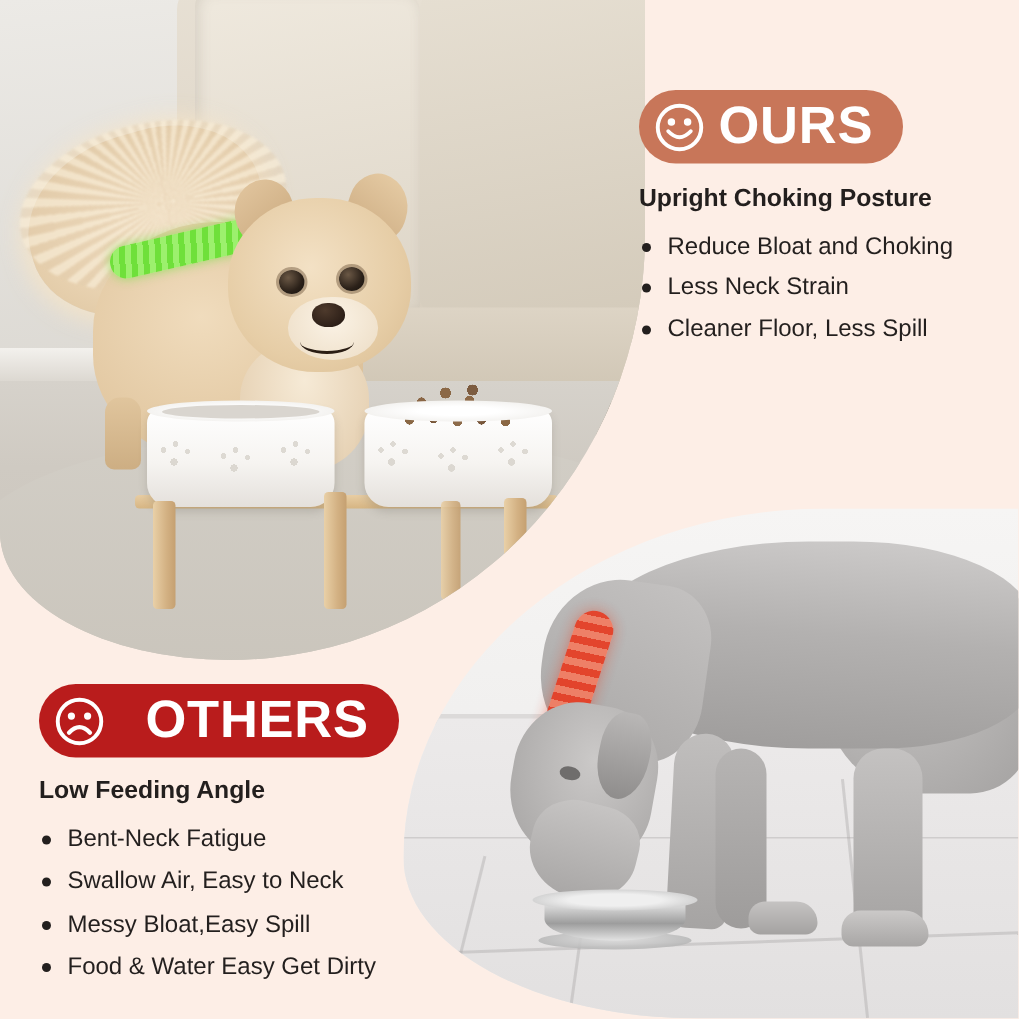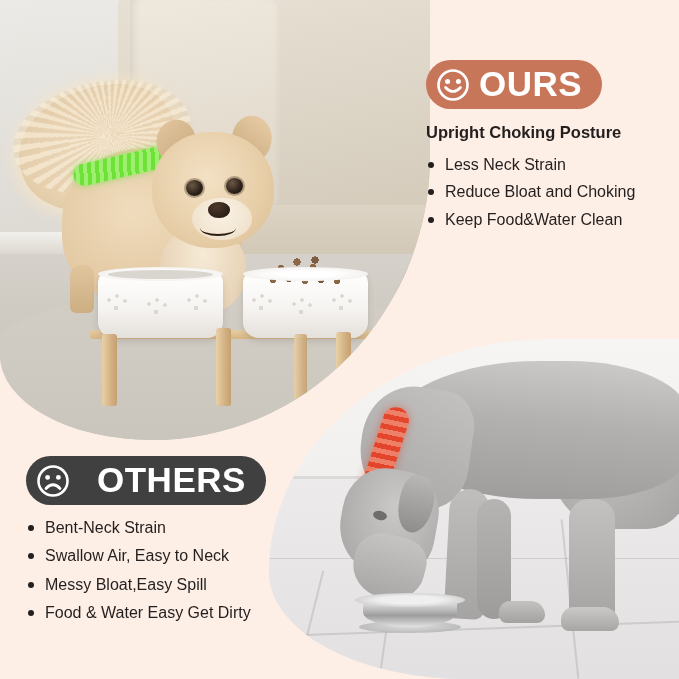--- a/index.html
+++ b/index.html
@@ -209,21 +209,21 @@
   .panel{position:absolute;}
   .panel-ours{left:426px;top:60px;width:248px;}
   .panel-others{left:26px;top:456px;width:320px;}
 
   .badge{
     display:inline-flex;align-items:center;gap:9px;
     padding:6px 20px 6px 10px;border-radius:999px;
     color:#ffffff;
   }
   .badge-ours{background:#c87659;}
-  .badge-others{background:#404040;gap:27px;}
+  .badge-others{background:#b91c1c;gap:27px;}
   .badge-label{font-size:35px;font-weight:bold;letter-spacing:.5px;line-height:1;
     padding-bottom:2px;}
   .face{width:34px;height:34px;flex:0 0 34px;}
   .subhead{margin-top:14px;font-size:16.5px;font-weight:bold;color:#231f1e;}
   .subhead-others{margin-top:13px;font-size:16.5px;font-weight:bold;color:#231f1e;}
   ul.bullets{list-style:none;margin:14px 0 0 0;padding:0;}
   ul.bullets li{
     position:relative;padding-left:19px;margin-bottom:9px;
     font-size:16px;color:#231f1e;line-height:1.15;white-space:nowrap;
   }
@@ -326,39 +326,40 @@
           <circle cx="17" cy="17" r="14.5" fill="none" stroke="#ffffff" stroke-width="2.6"></circle>
           <circle cx="11.6" cy="13.4" r="2.5" fill="#ffffff"></circle>
           <circle cx="22.4" cy="13.4" r="2.5" fill="#ffffff"></circle>
           <path d="M9.5 19.5 Q17 27.5 24.5 19.5" fill="none" stroke="#ffffff" stroke-width="2.6" stroke-linecap="round"></path>
         </svg>
       </span>
       <span class="badge-label">OURS</span>
     </div>
     <div class="subhead">Upright Choking Posture</div>
     <ul class="bullets">
+      <li>Reduce Bloat and Choking</li>
       <li>Less Neck Strain</li>
-      <li>Reduce Bloat and Choking</li>
-      <li>Keep Food&amp;Water Clean</li>
+      <li>Cleaner Floor, Less Spill</li>
     </ul>
   </div>
 
   <div class="panel panel-others">
     <div class="badge badge-others">
       <span class="face">
         <svg viewBox="0 0 34 34" width="34" height="34" aria-hidden="true">
           <circle cx="17" cy="17" r="14.5" fill="none" stroke="#ffffff" stroke-width="2.6"></circle>
           <circle cx="11.6" cy="13.4" r="2.4" fill="#ffffff"></circle>
           <circle cx="22.4" cy="13.4" r="2.4" fill="#ffffff"></circle>
           <path d="M10 24.5 Q17 17 24 24.5" fill="none" stroke="#ffffff" stroke-width="2.8" stroke-linecap="round"></path>
         </svg>
       </span>
       <span class="badge-label">OTHERS</span>
     </div>
+    <div class="subhead-others">Low Feeding Angle</div>
     <ul class="bullets">
-      <li>Bent-Neck Strain</li>
+      <li>Bent-Neck Fatigue</li>
       <li>Swallow Air, Easy to Neck</li>
       <li>Messy Bloat,Easy Spill</li>
       <li>Food &amp; Water Easy Get Dirty</li>
     </ul>
   </div>
 
 </div>
 
 </body></html>

